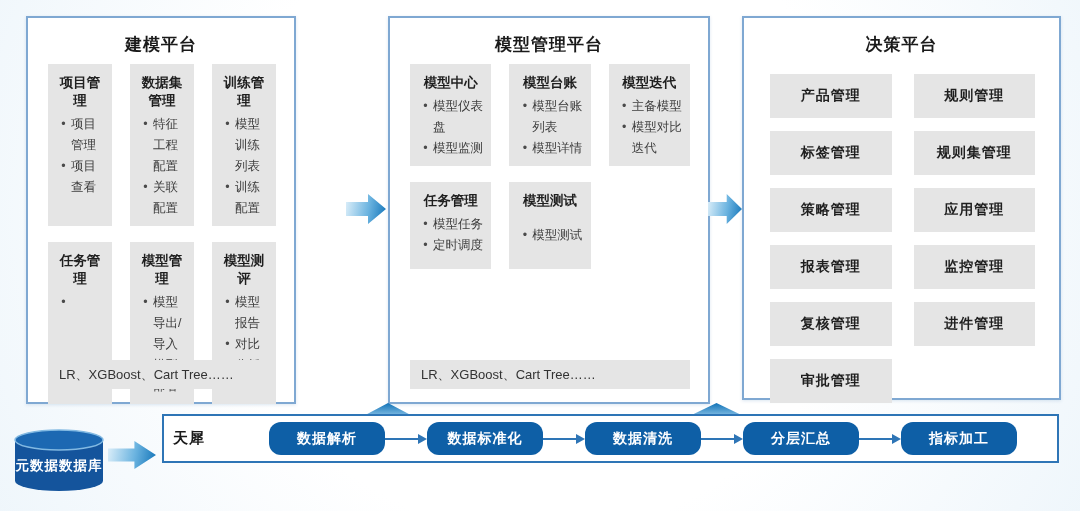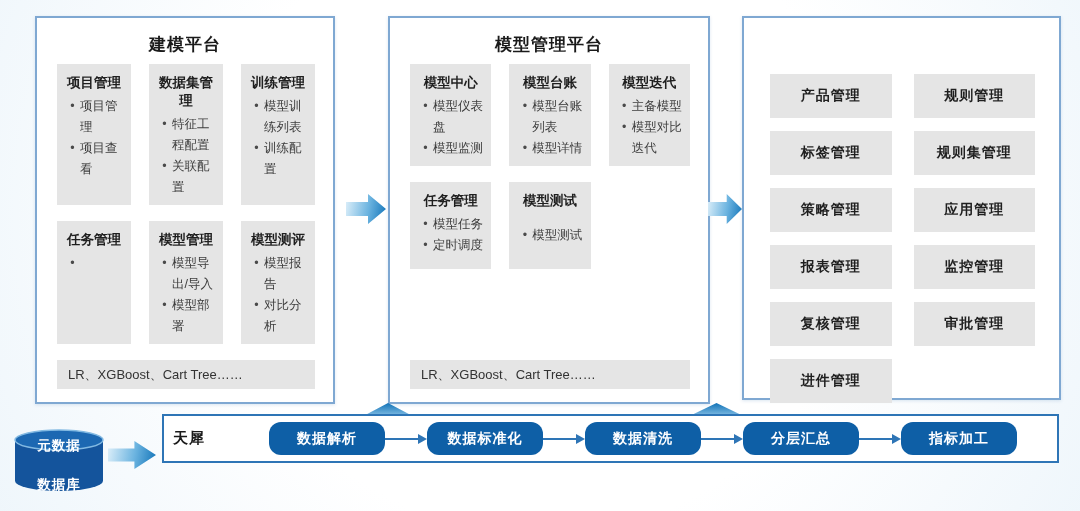--- a/index.html
+++ b/index.html
@@ -51,22 +51,22 @@
   }
   .arrow-up{
     position:absolute;
     background:linear-gradient(0deg,#eaf6fc 0%,#8cc3e6 55%,#1173b8 100%);
     clip-path:polygon(50% 0,100% 44%,71% 44%,71% 100%,29% 100%,29% 44%,0 44%);
   }
 
   
   .cylinder{position:absolute;left:13px;top:429px;width:92px;height:64px;}
   .cylinder-label{
-    position:absolute;inset:8px 0 0 0;display:flex;flex-direction:column;
-    align-items:center;justify-content:space-between;color:#fff;font-size:13.5px;
+    position:absolute;inset:8px 0 0 0;display:flex;flex-direction:row;
+    align-items:center;justify-content:center;color:#fff;font-size:13.5px;
     font-weight:bold;line-height:17px;letter-spacing:1px;
   }
   .pipeline{
     position:absolute;left:162px;top:414px;width:897px;height:49px;
     background:#fff;border:2px solid #2e75b6;box-sizing:border-box;
     display:flex;align-items:center;padding:0 40px 0 9px;gap:30px;
   }
   .pipe-label{font-size:15px;font-weight:bold;color:#1a1a1a;margin-right:34px;letter-spacing:1px;}
   .steps{flex:1;display:flex;align-items:center;}
   .chip{
@@ -79,21 +79,21 @@
   .connector .head{
     width:0;height:0;border-left:9px solid #2e75b6;
     border-top:5px solid transparent;border-bottom:5px solid transparent;
   }
 </style>
 </head>
 <body>
 
 <div class="stage">
 
-  <section class="panel" style="left:35px;top:16px;width:300px;height:388px">
+  <section class="panel" style="left:26px;top:16px;width:270px;height:388px">
     <h2 class="panel-title">建模平台</h2>
     <div class="groups" id="groups-0">
         <div class="group">
           <div class="group-title">项目管理</div>
           <div class="group-items">
             <div class="item">
               <span class="dot">•</span>
               <span class="txt">项目管理</span>
             </div>
             <div class="item">
@@ -228,32 +228,33 @@
               <span class="dot">•</span>
               <span class="txt">模型测试</span>
             </div>
           </div>
         </div>
       </div>
     <div class="footer-bar">LR、XGBoost、Cart Tree……</div>
   </section>
 
   <section class="panel" style="left:742px;top:16px;width:319px;height:384px">
+    <h2 class="panel-title">决策平台</h2>
     <div class="tiles" id="tiles-2">
         <div class="tile">产品管理</div>
         <div class="tile">规则管理</div>
         <div class="tile">标签管理</div>
         <div class="tile">规则集管理</div>
         <div class="tile">策略管理</div>
         <div class="tile">应用管理</div>
         <div class="tile">报表管理</div>
         <div class="tile">监控管理</div>
         <div class="tile">复核管理</div>
+        <div class="tile">进件管理</div>
         <div class="tile">审批管理</div>
-        <div class="tile">进件管理</div>
       </div>
   </section>
 
   <div class="arrow-right" style="left:346px;top:194px;width:40px;height:30px"></div>
   <div class="arrow-right" style="left:708px;top:194px;width:34px;height:30px"></div>
   <div class="arrow-up" style="left:362px;top:403px;width:52px;height:31px"></div>
   <div class="arrow-up" style="left:688px;top:403px;width:57px;height:31px"></div>
 
   <div class="cylinder">
     <svg width="92" height="64" viewBox="0 0 92 64">

